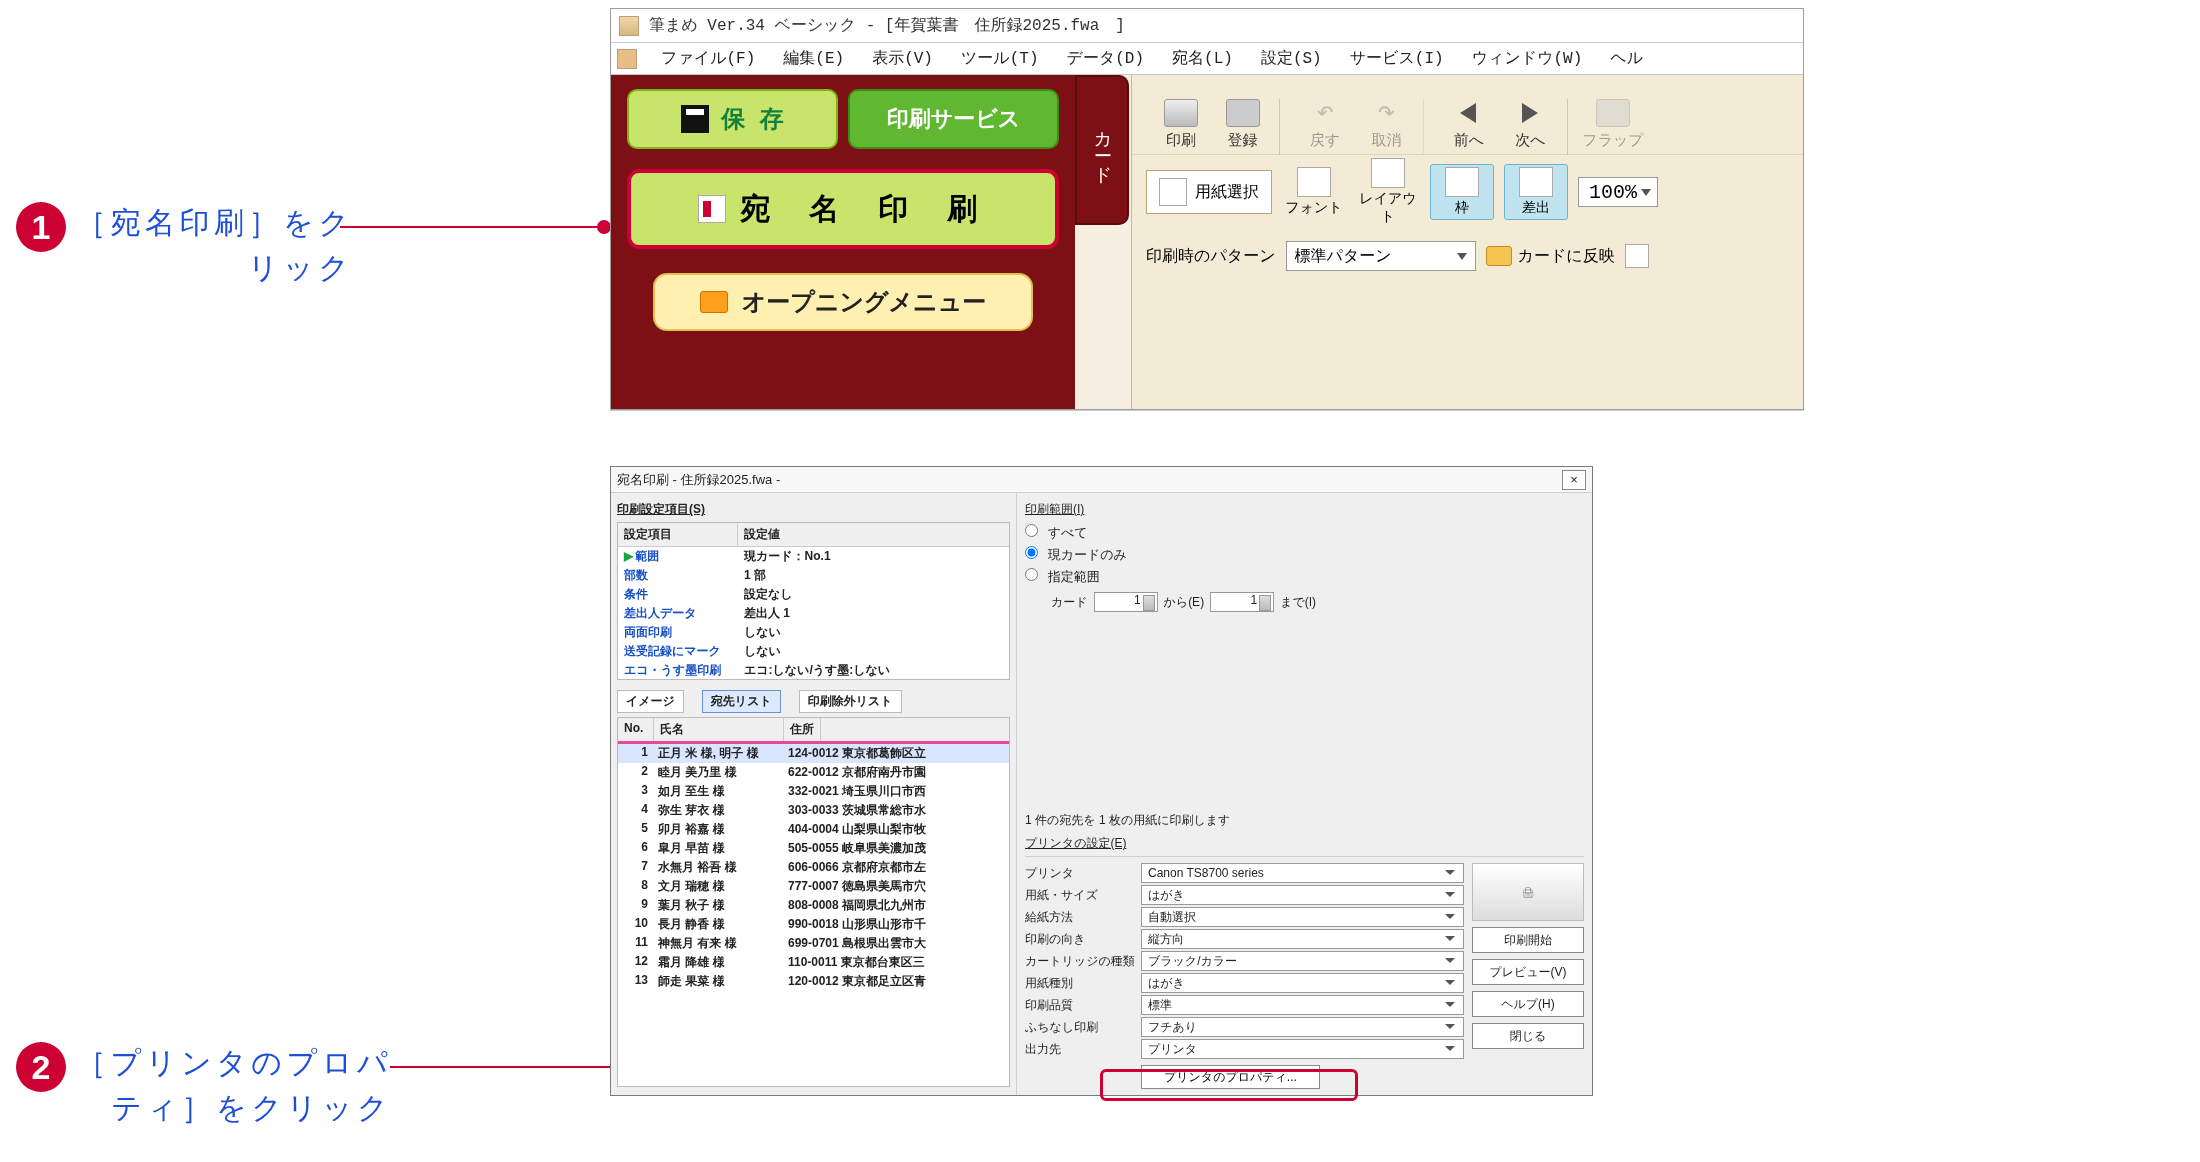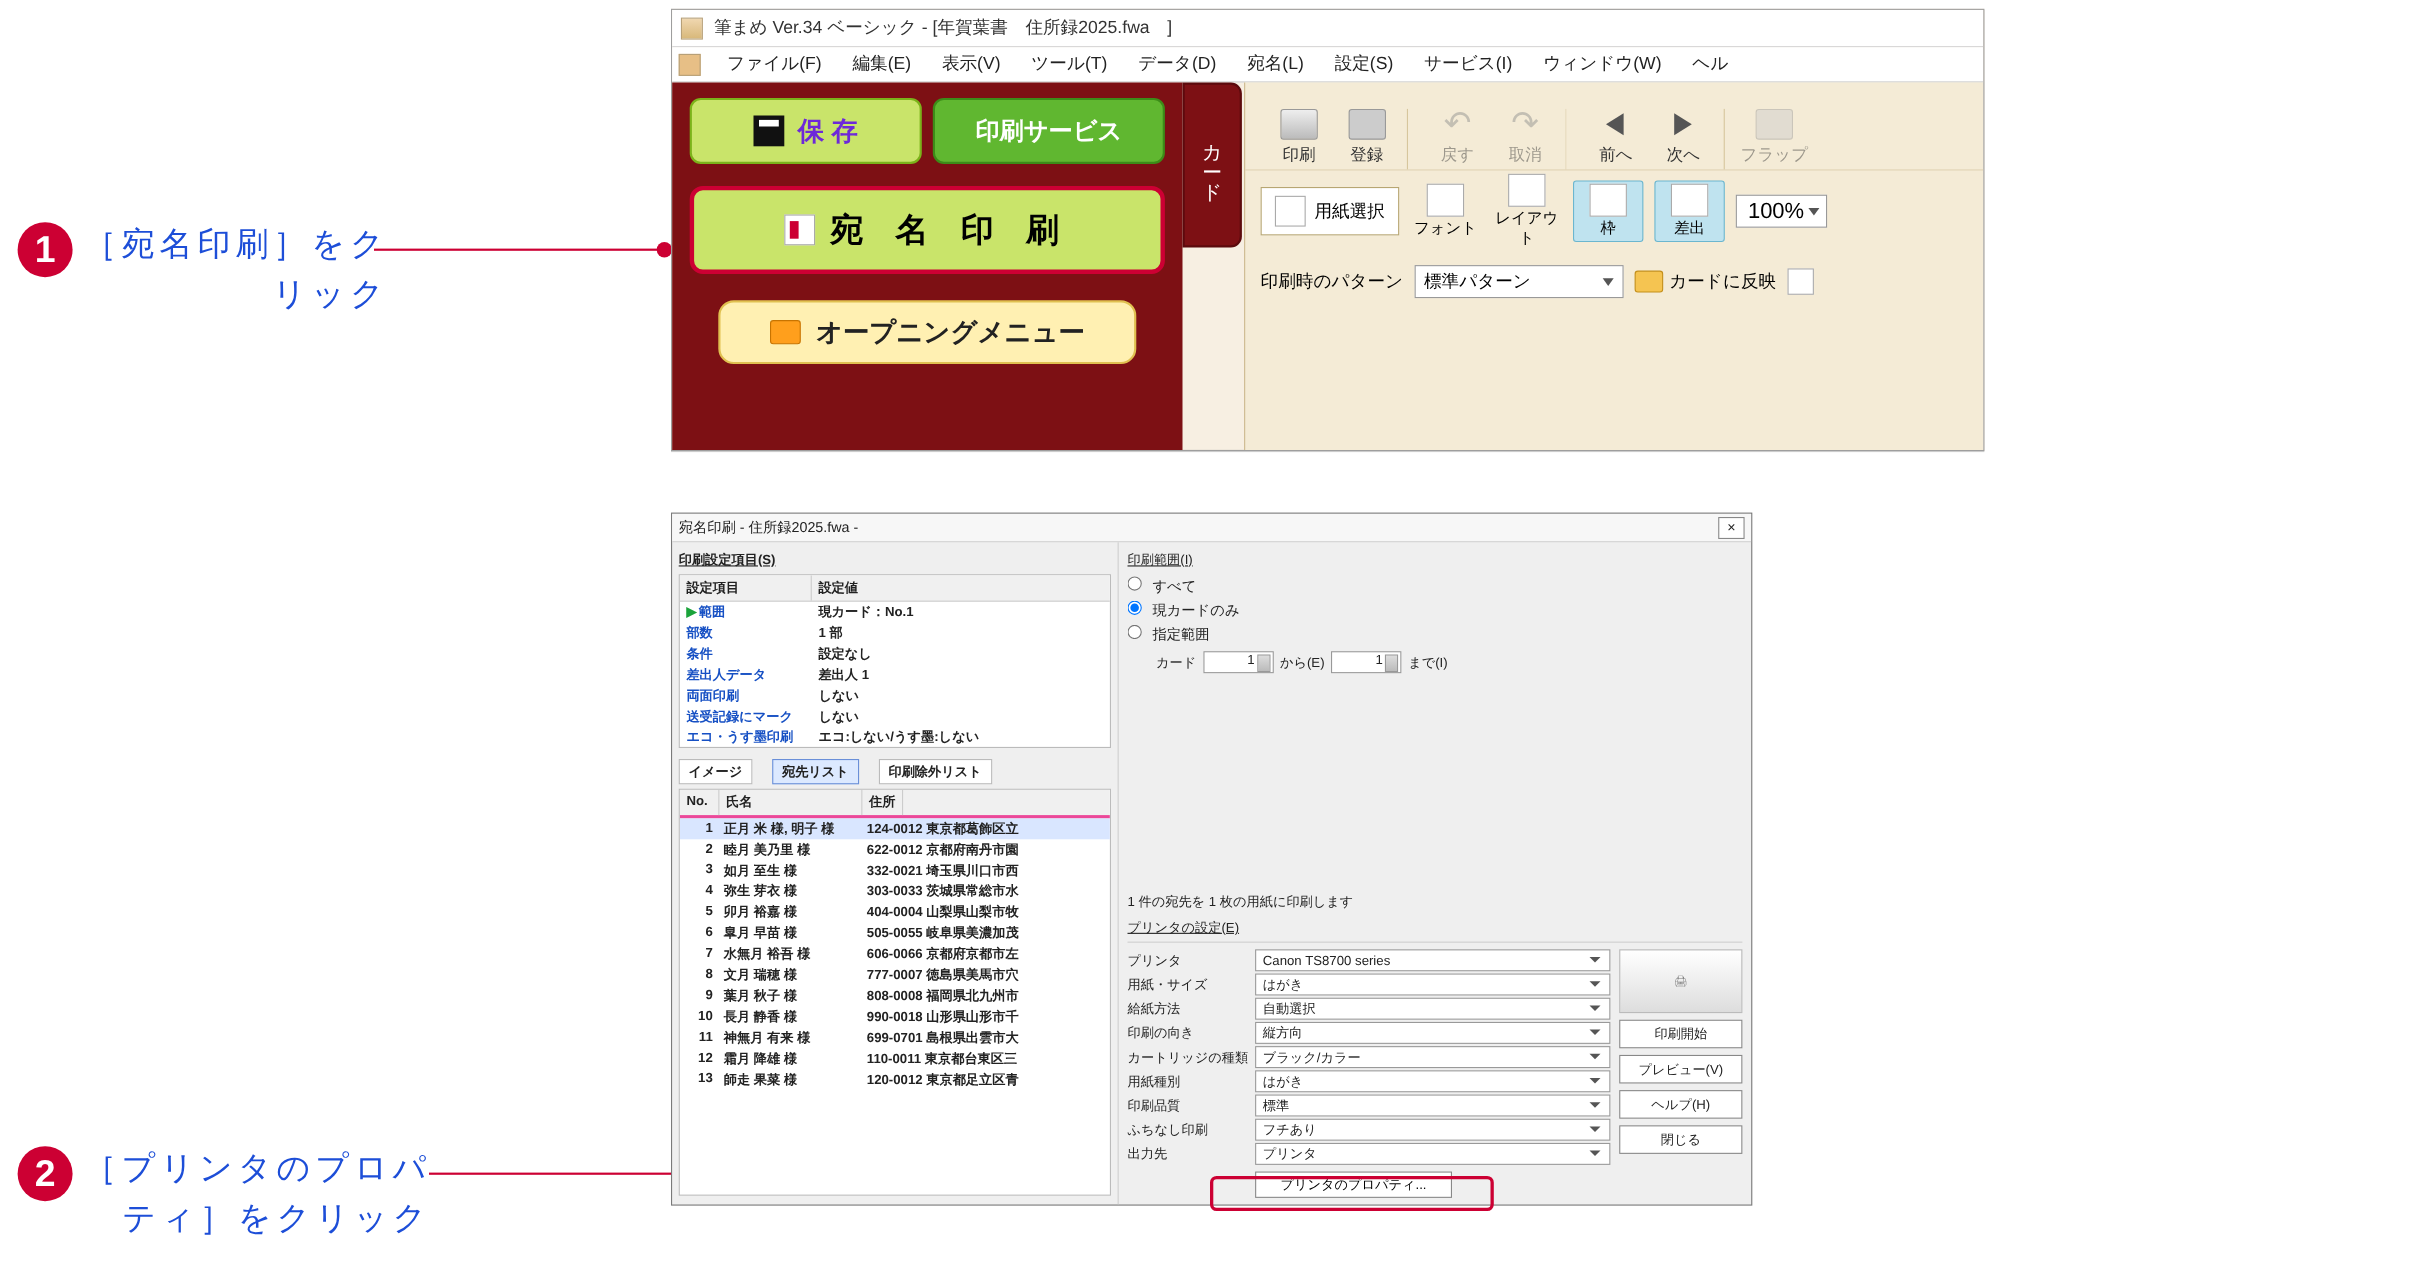--- a/index.html
+++ b/index.html
@@ -60,20 +60,21 @@
 
   
   #app-top {
     position: absolute;
     left: 610px; top: 8px;
     width: 1194px; height: 402px;
     border: 1px solid #9e9e9e;
     background: #f7efe2;
     box-shadow: 0 1px 0 rgba(0,0,0,0.2);
     overflow: hidden;
+    font-family: Liberation Mono, monospace;
   }
   #app-top .titlebar {
     height: 34px;
     background: #fff;
     border-bottom: 1px solid #d0cfcf;
     display: flex; align-items: center;
     gap: 10px;
     padding: 0 8px;
     font-size: 16px;
     color: #333;
@@ -110,21 +111,21 @@
     padding: 14px 16px;
   }
   .big-row { display:flex; gap:10px; }
   .big-btn {
     border-radius: 10px;
     font-weight: 700;
     display: flex; align-items: center; justify-content: center;
     gap: 12px;
     height: 60px;
     font-size: 24px;
-    color:#6d28d9;
+    color:#15803d;
   }
   #save-btn { flex:1; background: #c9e46a; border: 2px solid #7bb31a; }
   #print-svc-btn { flex:1; background: #60b730; color:#fff; border: 2px solid #3c8c18; font-size:22px;}
   #addr-print-btn {
     margin-top: 20px;
     background: #c9e46a;
     border: 4px solid #cc0033;
     border-radius: 12px;
     height: 80px;
     font-size: 30px;

